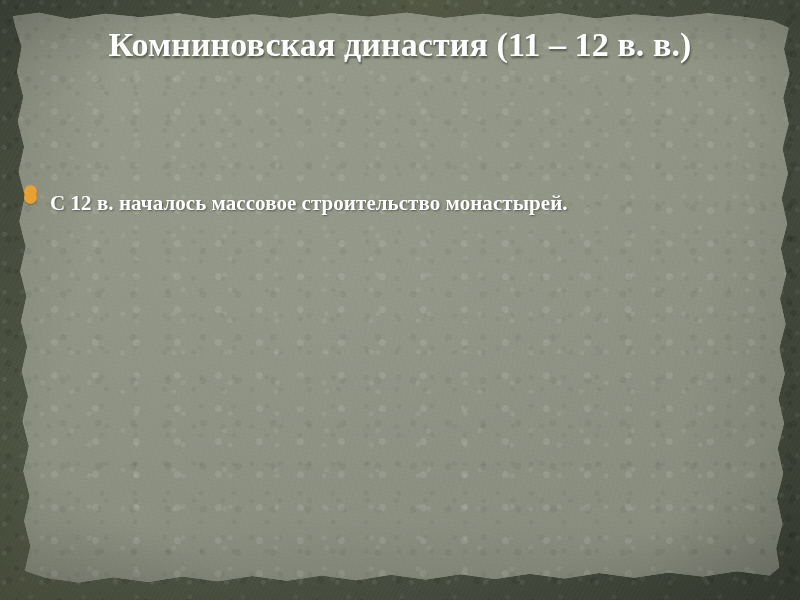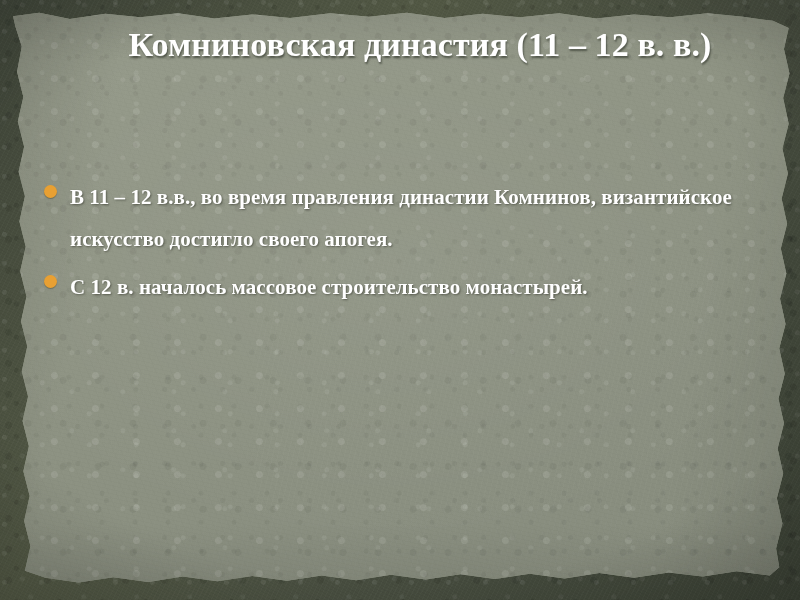--- a/index.html
+++ b/index.html
@@ -137,21 +137,20 @@
       linear-gradient(100deg, rgba(0,0,0,0.10) 0%, rgba(0,0,0,0) 14%, rgba(0,0,0,0) 84%, rgba(0,0,0,0.09) 100%),
       linear-gradient(180deg, rgba(0,0,0,0.07) 0%, rgba(0,0,0,0) 9%, rgba(0,0,0,0) 88%, rgba(0,0,0,0.08) 100%),
       radial-gradient(ellipse 80% 70% at 48% 44%, rgba(255,255,255,0.05) 0%, rgba(255,255,255,0) 70%);
   }
 
   
   #content {
     position: absolute;
     inset: 0;
     z-index: 5;
-    margin-left: 20px;
   }
 
   #title {
     position: absolute;
     left: 40px;
     top: 22px;
     width: 720px;
     text-align: center;
     color: #ffffff;
     font-size: 34px;
@@ -210,21 +209,20 @@
   <div id="bg-vignette"></div>
 
   <div id="content">
 
     <div id="title">Комниновская династия (11 – 12 в. в.)</div>
 
     <div id="body-list">
 
       <div class="bullet-row">
         <span class="bullet-dot"></span>
-        <span class="bullet-text">В 11 – 12 в.в., во время правления династии Комнинов, византийское искусство достигло своего апогея.</span>
       </div>
 
 
       <div class="bullet-row">
         <span class="bullet-dot"></span>
         <span class="bullet-text">С 12 в. началось массовое строительство монастырей.</span>
       </div>
 
     </div>
   </div>

